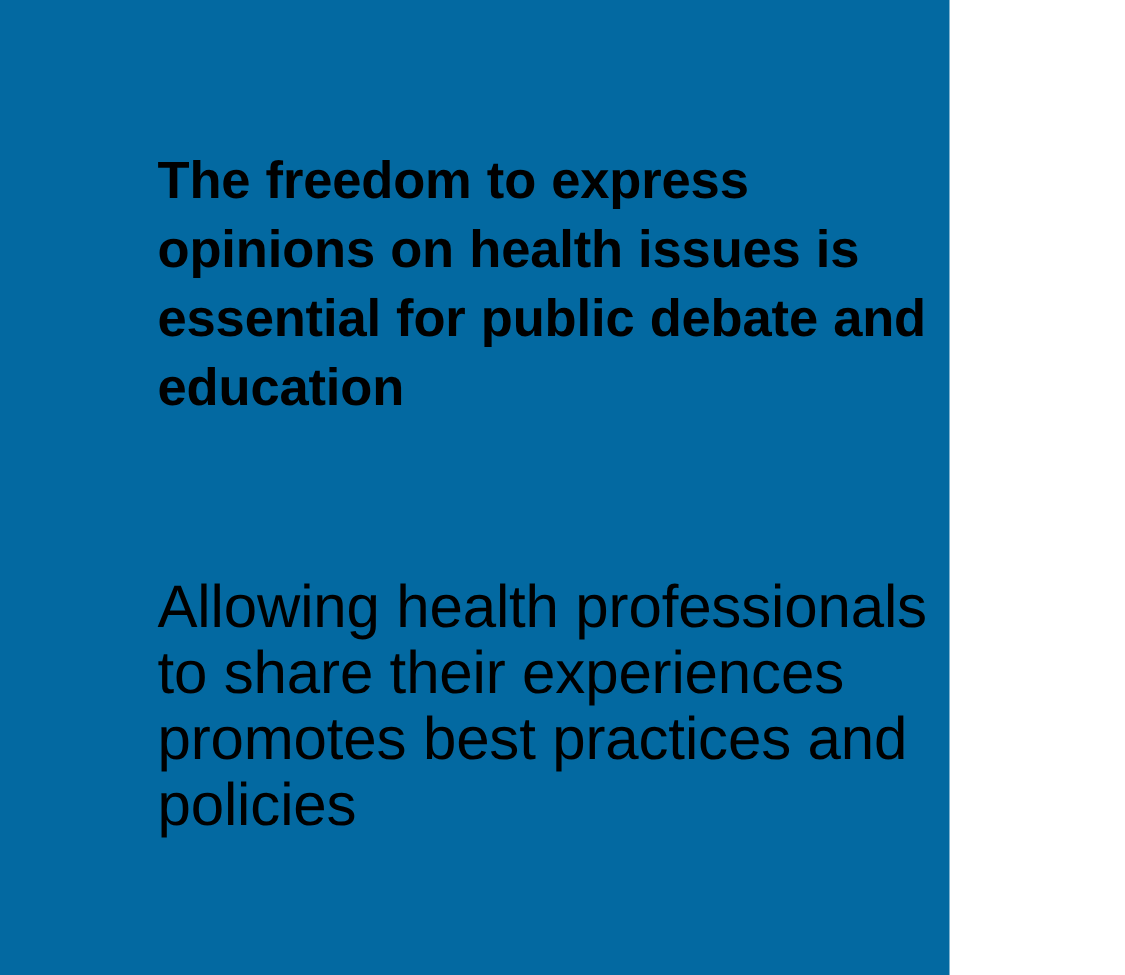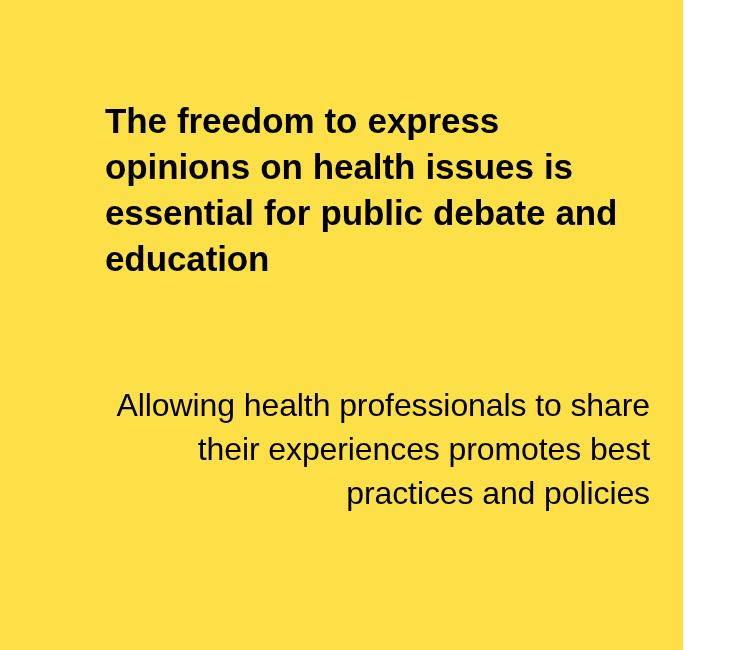--- a/index.html
+++ b/index.html
@@ -13,23 +13,23 @@
     height: 650px;
     background: #ffffff;
     font-family: "Liberation Sans", sans-serif;
     -webkit-font-smoothing: antialiased;
     overflow: hidden;
   }
 
   .slide {
     position: relative;
     box-sizing: border-box;
-    width: 683px;
+    width: 633px;
     height: 650px;
-    background: #fde047;
+    background: #0369a1;
     padding: 0;
   }
 
   .content-block {
     position: absolute;
     left: 105px;
     width: 545px;
   }
 
   .headline-block {
@@ -49,25 +49,25 @@
   }
 
   .body-block {
     top: 383px;
   }
 
   .body-text {
     margin: 0;
     font-family: "Liberation Sans", sans-serif;
     font-weight: 400;
-    font-size: 32px;
+    font-size: 40px;
     line-height: 44px;
     letter-spacing: -0.1px;
     color: #000000;
-    text-align: right;
+    text-align: left;
   }
 </style>
 </head>
 <body>
 
 <div class="slide">
 
   <div class="content-block headline-block">
     <h1 class="headline">The freedom to express opinions on health issues is essential for public debate and education</h1>
   </div>

